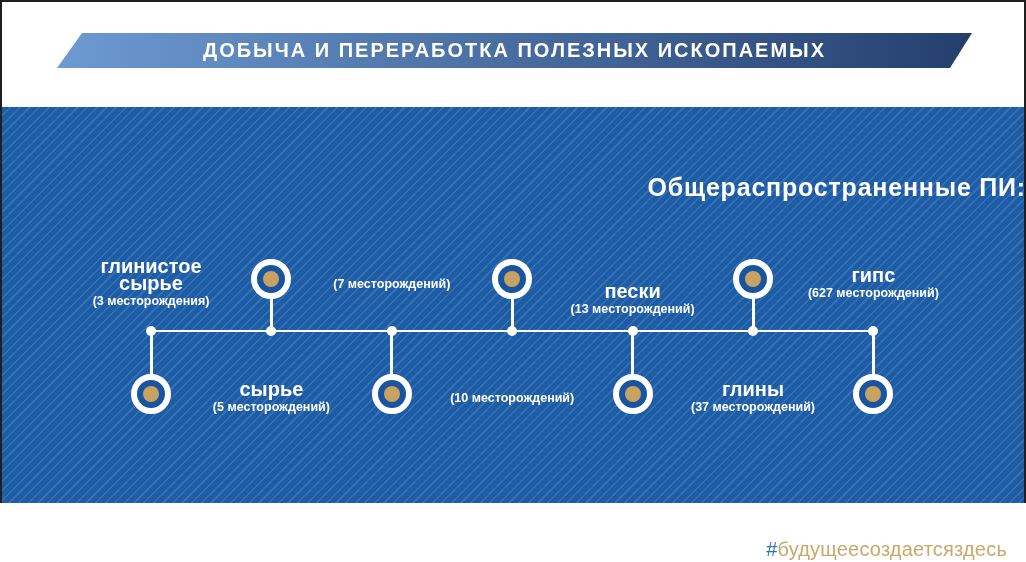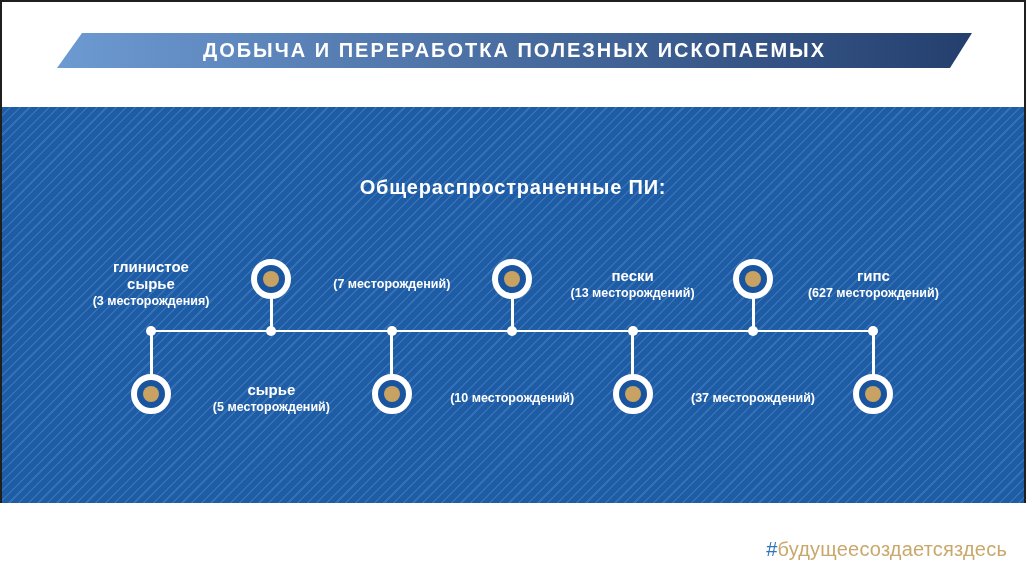--- a/index.html
+++ b/index.html
@@ -42,22 +42,22 @@
     position: absolute; left: 0; top: 107px;
     width: 1026px; height: 396px;
     background-color: var(--panel-blue, #1f5ca6);
     background-image: repeating-linear-gradient(135deg,
       var(--panel-stripe, #3470b4) 0 1.6px,
       transparent 1.6px 6.8px);
   }
 
   .heading {
     position: absolute; left: 0; top: 66px; width: 100%;
-    text-align: center; color: #ffffff;
-    font-size: 20px; font-weight: bold; letter-spacing: 0.8px;
+    text-align: right; color: #ffffff;
+    font-size: 25px; font-weight: bold; letter-spacing: 0.8px;
     line-height: 28px;
   }
 
   
   .axis {
     position: absolute; left: 150px; top: 222.7px;
     width: 724px; height: 2.6px;
     background: #ffffff; z-index: 2;
   }
   .stem { position: absolute; width: 3px; background: #ffffff; z-index: 1; }
@@ -71,21 +71,21 @@
   .node-center {
     position: absolute; left: 50%; top: 50%;
     width: 16px; height: 16px; margin: -8px 0 0 -8px;
     border-radius: 50%;
     background: var(--node-gold, #c8a262);
   }
   .tl-label {
     position: absolute; transform: translate(-50%, -50%);
     width: 200px; text-align: center; color: #ffffff; z-index: 5;
   }
-  .tl-name { font-size: 15px; font-weight: bold; line-height: 17px; white-space: pre-line; }
+  .tl-name { font-size: 20px; font-weight: bold; line-height: 17px; white-space: pre-line; }
   .tl-count { font-size: 12.5px; font-weight: bold; line-height: 14px; margin-top: 2px; }
 
   
   .footer-tag {
     position: absolute; right: 19px; top: 537px;
     font-size: 20px; line-height: 24px; letter-spacing: 0.2px;
     white-space: nowrap;
   }
   .hash { color: var(--hashtag-hash-blue, #2e75b6); }
   .tagtext { color: var(--hashtag-text-gold, #c9a86b); margin-top: 12px; }
@@ -138,30 +138,31 @@
           <div class="node-center"></div>
         </div>
         <div class="tl-label" style="left: 512.2px; top: 289.5px;">
           <div class="tl-count">(10 месторождений)</div>
         </div>
         <div class="stem" style="left: 631.1px; top: 224px; height: 62.5px;"></div>
         <div class="jdot" style="left: 627.6px; top: 219px;"></div>
         <div class="node" style="left: 612.6px; top: 266.5px;">
           <div class="node-center"></div>
         </div>
-        <div class="tl-label" style="left: 632.6px; top: 176px;">
+        <div class="tl-label" style="left: 632.6px; top: 192px;">
           <div class="tl-name">пески</div>
           <div class="tl-count">(13 месторождений)</div>
         </div>
         <div class="stem" style="left: 751.5px; top: 171.5px; height: 52.5px;"></div>
         <div class="jdot" style="left: 748px; top: 219px;"></div>
         <div class="node" style="left: 733px; top: 151.5px;">
           <div class="node-center"></div>
         </div>
         <div class="tl-label" style="left: 753px; top: 289.5px;">
+          <div class="tl-name">глины</div>
           <div class="tl-count">(37 месторождений)</div>
         </div>
         <div class="stem" style="left: 871.9px; top: 224px; height: 62.5px;"></div>
         <div class="jdot" style="left: 868.4px; top: 219px;"></div>
         <div class="node" style="left: 853.4px; top: 266.5px;">
           <div class="node-center"></div>
         </div>
         <div class="tl-label" style="left: 873.4px; top: 176px;">
           <div class="tl-name">гипс</div>
           <div class="tl-count">(627 месторождений)</div>

